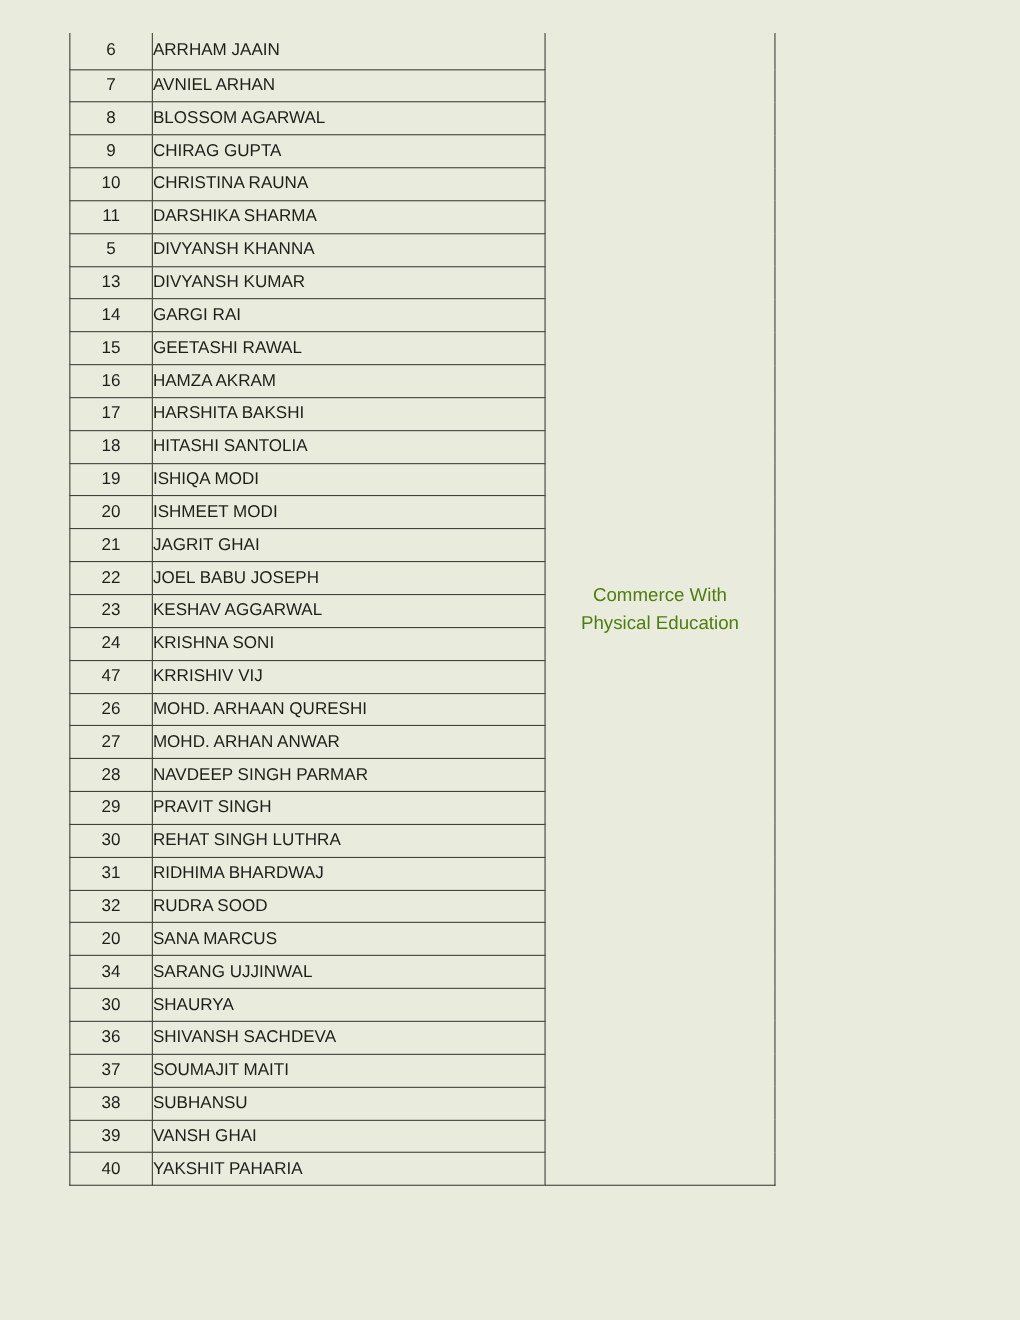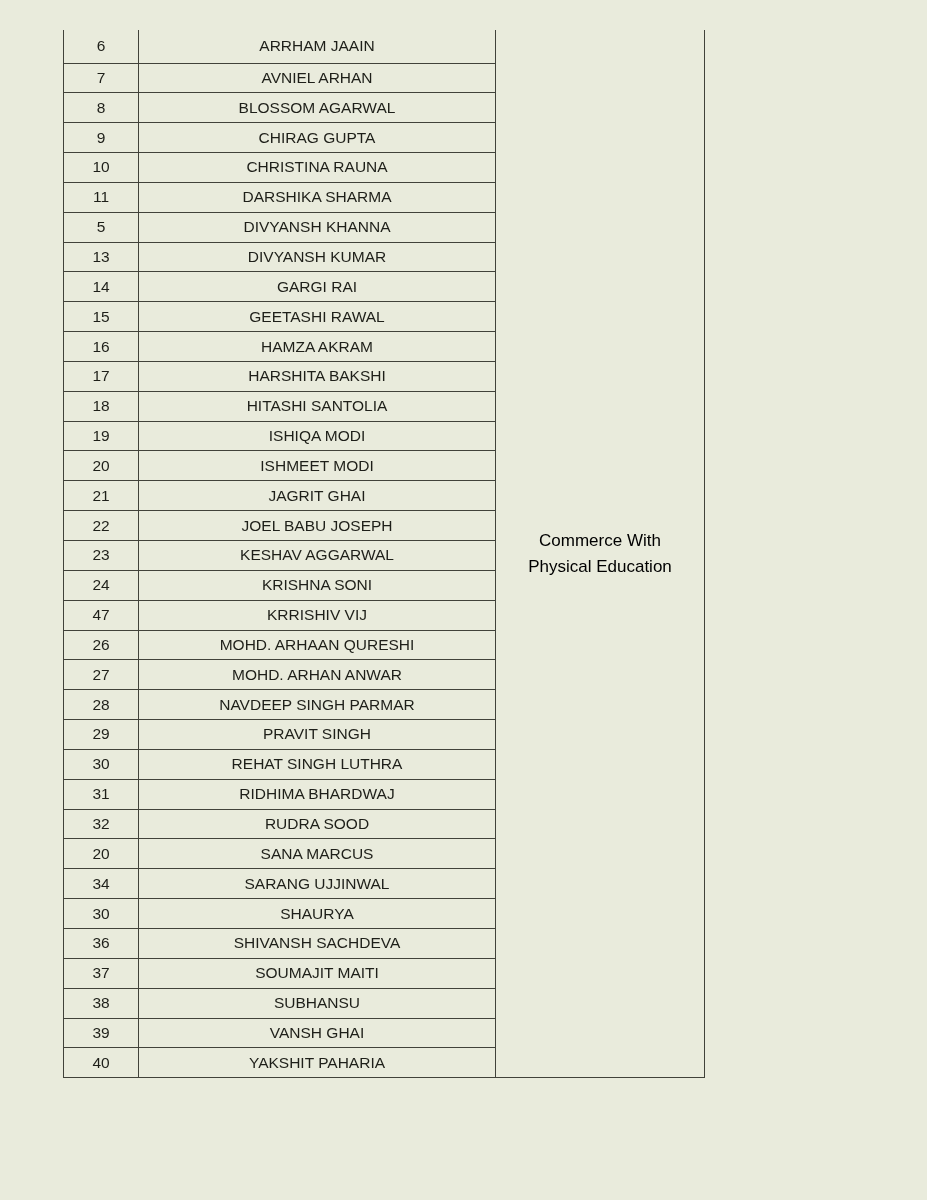--- a/index.html
+++ b/index.html
@@ -45,32 +45,32 @@
   
   table.student-table tr:first-child td {
     border-top: none;
   }
   td.num-cell {
     width: 74px;
     text-align: center;
   }
   td.name-cell {
     width: 356px;
-    text-align: center;
+    text-align: left;
     padding-left: 9px;
   }
   td.stream-cell {
     width: 208px;
     text-align: center;
     vertical-align: middle;
   }
   .stream-text {
     font-size: 17px;
     line-height: 26px;
-    color: #000000;
+    color: #4d7c0f;
     white-space: nowrap;
   }
 </style>
 </head>
 <body>
 
 <div class="page">
   <table class="student-table">
     <tbody id="table-body">
         <tr>

